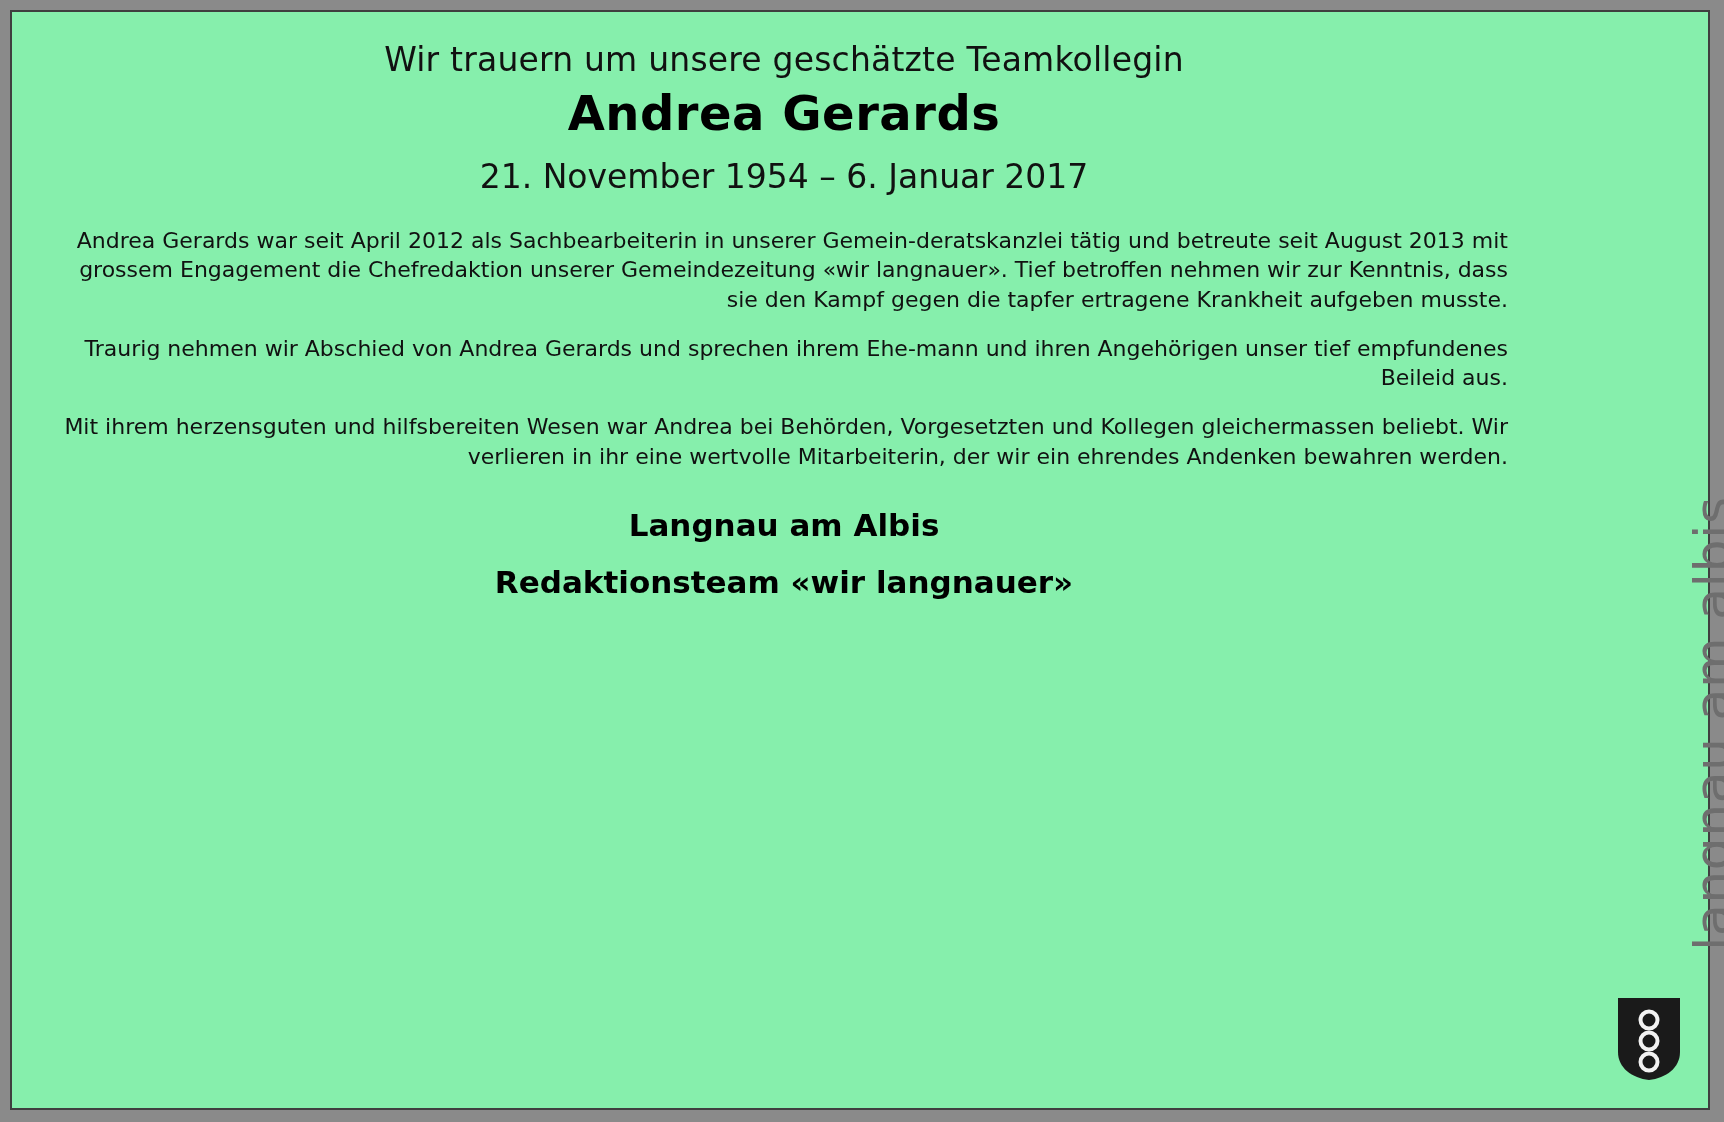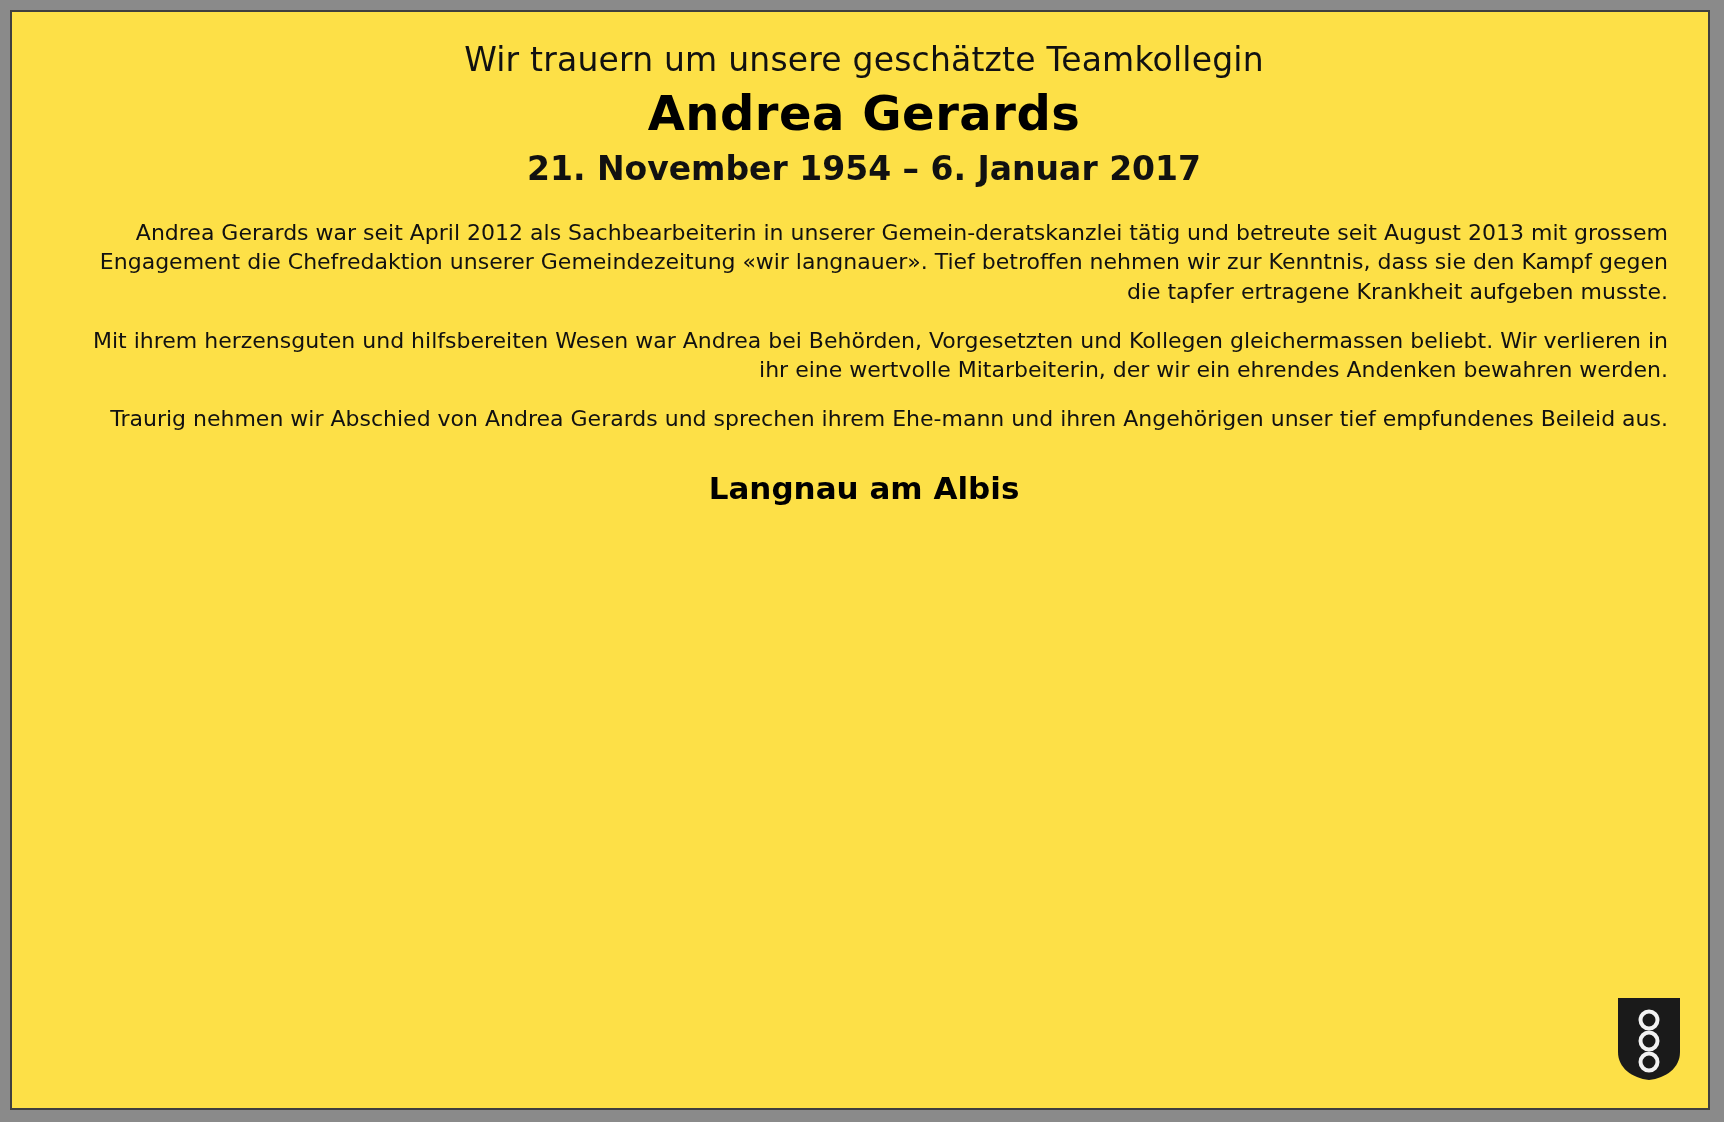--- a/index.html
+++ b/index.html
@@ -19,24 +19,24 @@
     height: 1122px;
     box-sizing: border-box;
     background: #8a8a8a;
     padding: 10px 14px 12px 10px;
   }
   .notice {
     position: relative;
     box-sizing: border-box;
     width: 100%;
     height: 100%;
-    background: #fde047;
+    background: #86efac;
     border: 2px solid #3f3f3f;
     display: flex;
-    flex-direction: column;
+    flex-direction: row;
   }
   .content {
     box-sizing: border-box;
     flex: 1 1 auto;
     padding: 28px 40px 10px 48px;
     min-width: 0;
   }
   .sidebar {
     flex: 0 0 160px;
     position: relative;
@@ -72,22 +72,21 @@
     font-size: 48px;
     font-weight: bold;
     color: #000;
     margin: 6px 0 4px 0;
     letter-spacing: 0.5px;
   }
   .dates {
     text-align: center;
     font-size: 33px;
     color: #111;
-    margin: 8px 0 30px 0;
-    font-weight: bold;
+    margin: 16px 0 30px 0;
   }
   .para {
     font-size: 22px;
     line-height: 1.33;
     color: #111;
     margin: 7px 0 20px 0;
     text-align: right;
     hyphens: manual;
   }
   .signature {
@@ -112,25 +111,26 @@
 
 <div class="page">
   <div class="notice">
 
     <div class="content">
       <p class="header-line">Wir trauern um unsere geschätzte Teamkollegin</p>
       <h1 class="name">Andrea Gerards</h1>
       <p class="dates">21. November 1954 – 6. Januar 2017</p>
 
       <p class="para">Andrea Gerards war seit April 2012 als Sachbearbeiterin in unserer Gemein-deratskanzlei tätig und betreute seit August 2013 mit grossem Engagement die Chefredaktion unserer Gemeindezeitung «wir langnauer». Tief betroffen nehmen wir zur Kenntnis, dass sie den Kampf gegen die tapfer ertragene Krankheit aufgeben musste.</p>
+      <p class="para">Traurig nehmen wir Abschied von Andrea Gerards und sprechen ihrem Ehe-mann und ihren Angehörigen unser tief empfundenes Beileid aus.</p>
       <p class="para">Mit ihrem herzensguten und hilfsbereiten Wesen war Andrea bei Behörden, Vorgesetzten und Kollegen gleichermassen beliebt. Wir verlieren in ihr eine wertvolle Mitarbeiterin, der wir ein ehrendes Andenken bewahren werden.</p>
-      <p class="para">Traurig nehmen wir Abschied von Andrea Gerards und sprechen ihrem Ehe-mann und ihren Angehörigen unser tief empfundenes Beileid aus.</p>
 
       <div class="signature">
         <div class="sig-line">Langnau am Albis</div>
+        <div class="sig-team">Redaktionsteam «wir langnauer»</div>
       </div>
     </div>
 
     <div class="sidebar">
       <div class="vertical-brand">langnau am albis</div>
       <div class="crest">
         <svg viewBox="0 0 66 86" width="66" height="86" aria-hidden="true">
           <path d="M2 2 H64 V56 C64 72 50 82 33 84 C16 82 2 72 2 56 Z" fill="#1a1a1a"></path>
           <circle cx="33" cy="24" r="8.5" fill="none" stroke="#f2f2f2" stroke-width="4"></circle>
           <circle cx="33" cy="45" r="8.5" fill="none" stroke="#f2f2f2" stroke-width="4"></circle>

